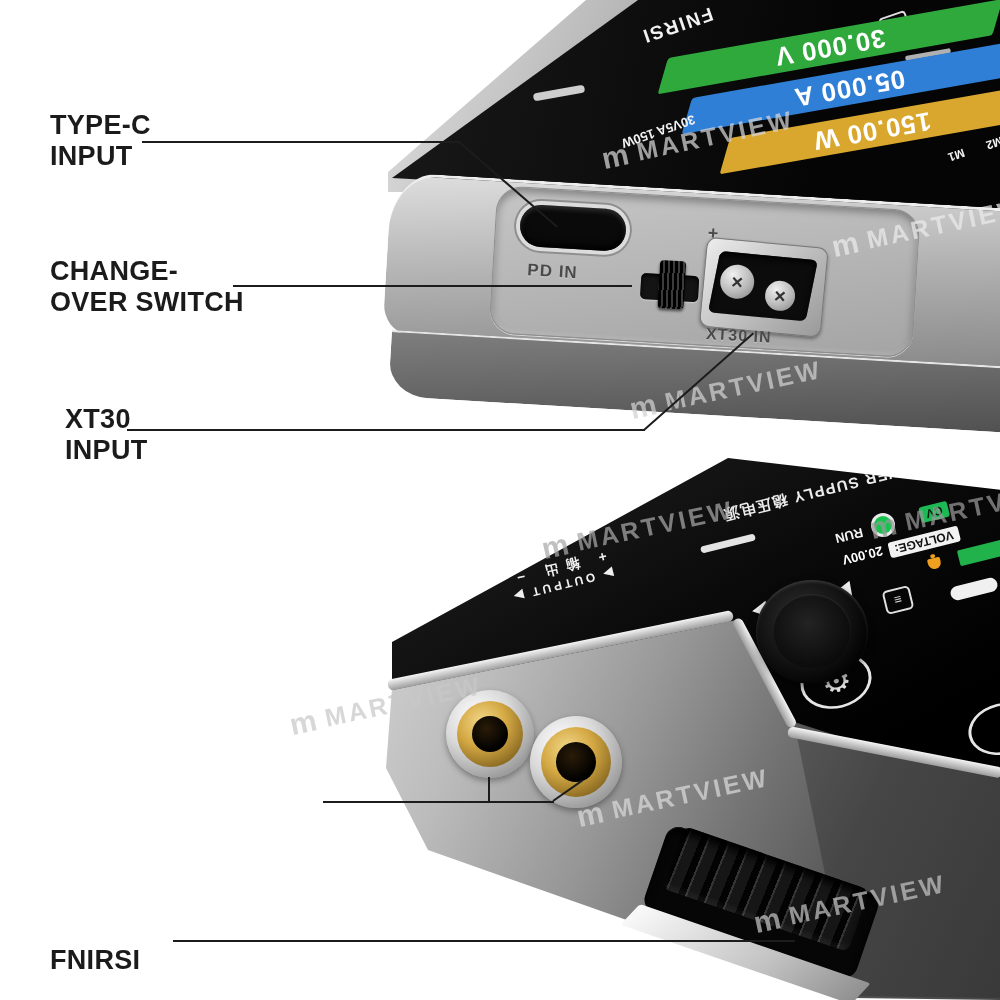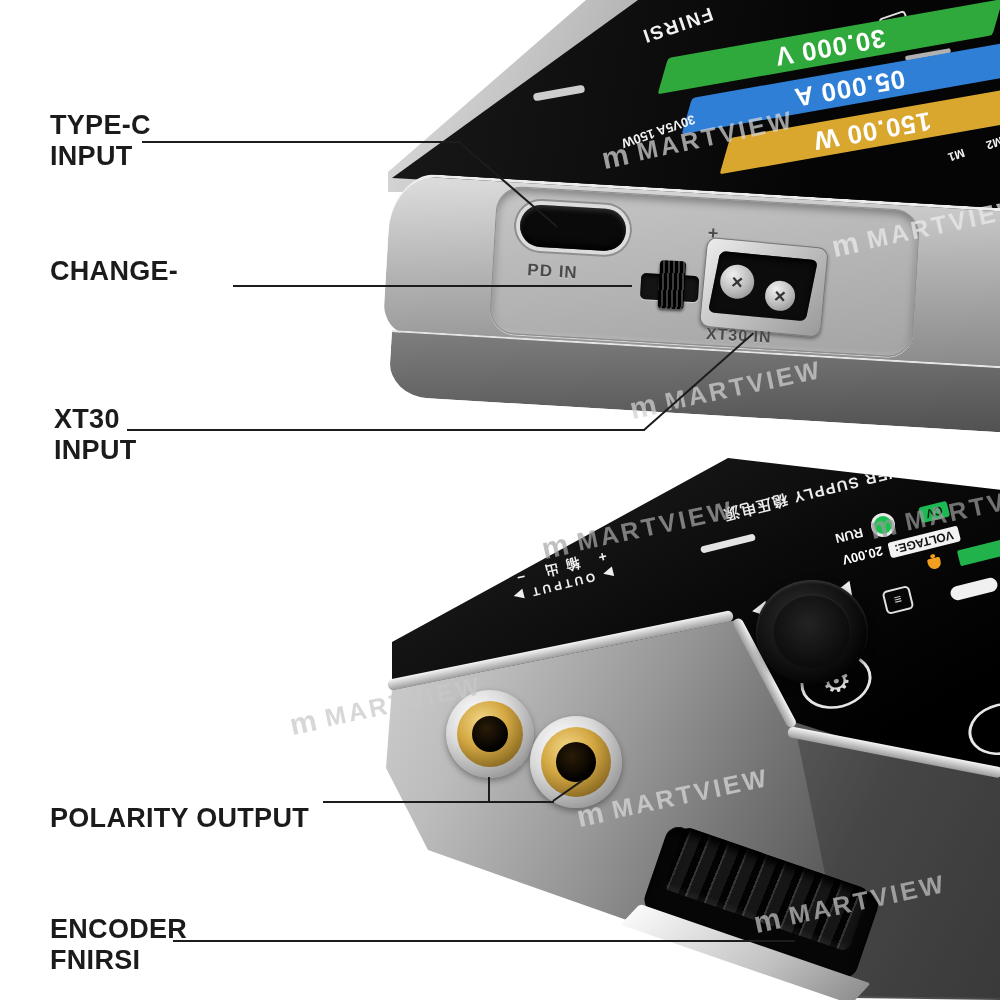--- a/index.html
+++ b/index.html
@@ -257,30 +257,30 @@
 <div class="enc">
   <div class="enc-slot"></div>
   <div class="enc-wheel"></div>
   <div class="enc-wedge"></div>
 </div>
 
 <div class="callout" style="left:50px;top:110px">
   <span>TYPE-C</span><br><span>INPUT</span>
 </div>
 <div class="callout" style="left:50px;top:256px">
-  <span>CHANGE-</span><br>
-</div>
-<div class="callout" style="left:54px;top:404px">
+  <span>CHANGE-</span><br><span>OVER SWITCH</span>
+</div>
+<div class="callout" style="left:65px;top:404px">
   <span>XT30</span><br><span>INPUT</span>
 </div>
 <div class="callout" style="left:50px;top:772px">
-  <br><span>POLARITY OUTPUT</span>
+  <br>
 </div>
 <div class="callout" style="left:50px;top:914px">
-  <span>ENCODER</span><br><span>FNIRSI</span>
+  <br><span>FNIRSI</span>
 </div>
 
 <div class="lead" style="left:142px;top:141px;width:318px"></div>
 <div class="lead" style="left:459px;top:141px;width:130px;transform:rotate(40.9deg)"></div>
 <div class="lead" style="left:233px;top:285px;width:399px"></div>
 <div class="lead" style="left:127px;top:429px;width:518px"></div>
 <div class="lead" style="left:644px;top:429px;width:146px;transform:rotate(-41.5deg)"></div>
 <div class="lead" style="left:323px;top:801px;width:231px"></div>
 <div class="leadv" style="left:488px;top:777px;height:26px"></div>
 <div class="lead" style="left:553px;top:800px;width:36px;transform:rotate(-35deg)"></div>

